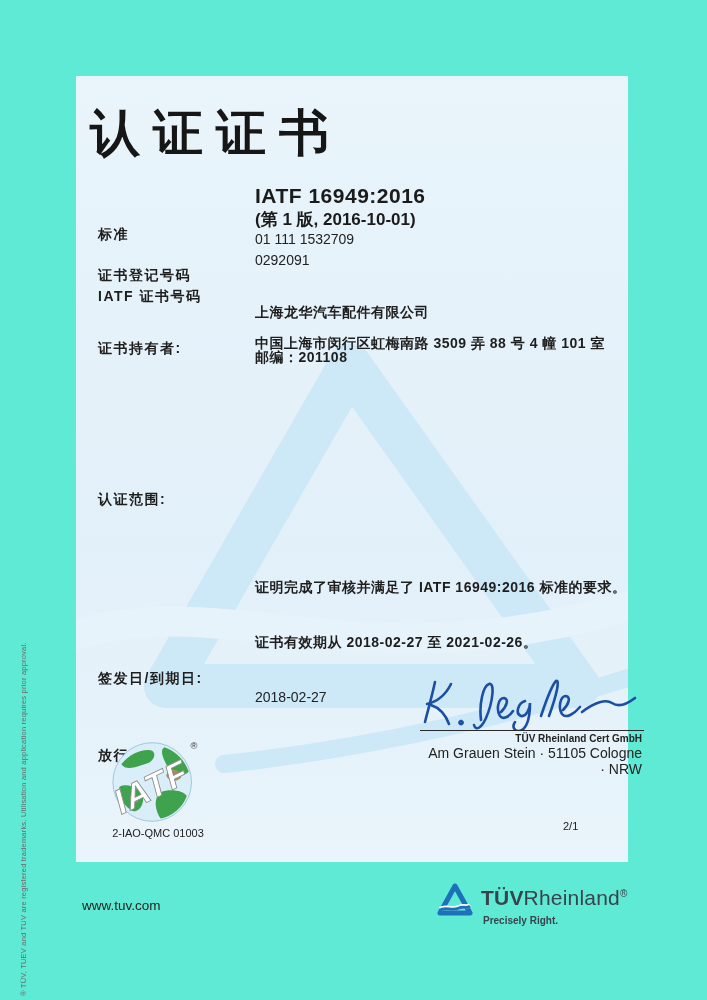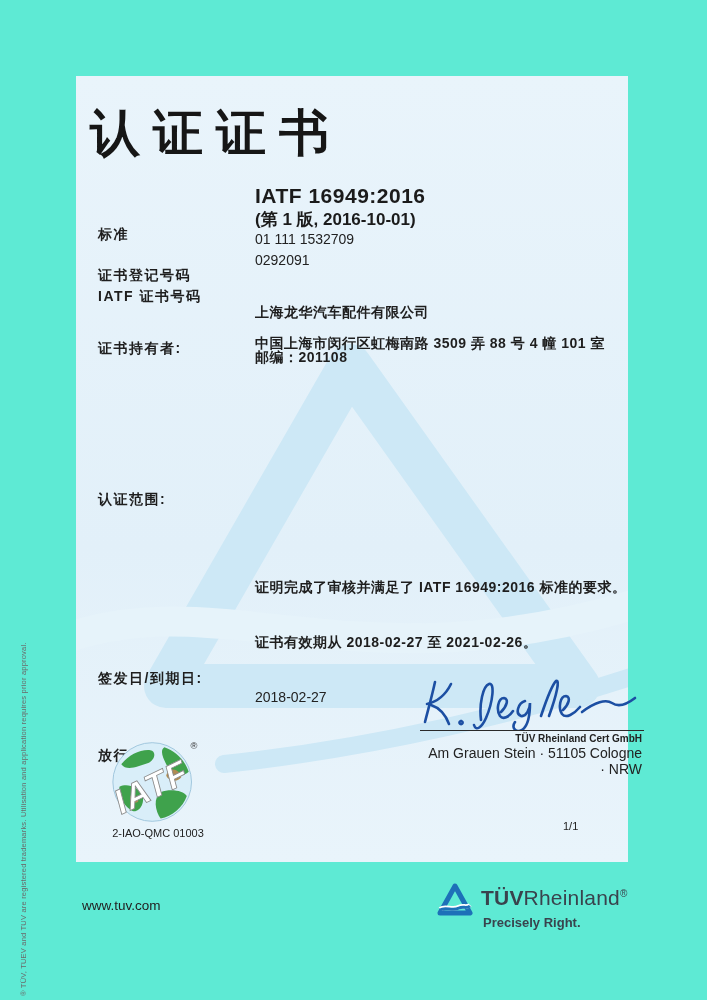--- a/index.html
+++ b/index.html
@@ -34,21 +34,21 @@
   .std-edition { font-size: 17px; font-weight: 700; }
   .sig-line { border-top: 1.5px solid #2a2a2a; width: 224px; }
   .sig-org { font-size: 10px; font-weight: 700; color: #222; text-align: right; width: 222px; }
   .sig-addr { font-size: 14px; color: #222; text-align: right; width: 222px; }
   .code-text { font-size: 11px; color: #222; width: 140px; text-align: center; }
   .pagenum { font-size: 11px; color: #222; }
   .website { font-size: 13.5px; color: #222; }
   .brand-text { font-size: 21px; color: #39434d; letter-spacing: 0.2px; white-space: nowrap; }
   .brand-text b { font-weight: 800; }
   .brand-reg { font-size: 10px; vertical-align: super; }
-  .tagline { font-size: 13px; font-weight: 600; color: #39434d; }
+  .tagline { font-size: 10px; font-weight: 600; color: #39434d; }
   .side-note {
     position: absolute;
     left: 19px; top: 996px;
     transform: rotate(-90deg);
     transform-origin: 0 0;
     font-size: 7.5px; color: #6a6a6a;
     white-space: nowrap; letter-spacing: 0.2px;
   }
 </style>
 </head>
@@ -115,21 +115,21 @@
     <path d="M60,10 C72,14 82,24 86,36 C80,42 68,40 64,32 C60,24 54,14 60,10 Z" fill="#3fa24c"></path>
     <path d="M12,52 C20,48 32,52 36,60 C40,68 34,80 26,78 C18,74 10,62 12,52 Z" fill="#3fa24c"></path>
     <path d="M56,58 C66,54 80,56 84,62 C80,74 68,84 56,86 C50,78 48,64 56,58 Z" fill="#3fa24c"></path>
     <path d="M64,34 C70,32 78,36 78,42 C74,48 64,46 62,40 Z" fill="#b08b52"></path>
     <path d="M24,62 C28,60 33,63 32,68 C28,71 22,68 24,62 Z" fill="#b08b52"></path>
     <text x="2" y="64" transform="rotate(-26 47 47)" font-family="Liberation Sans, DejaVu Sans, sans-serif" font-size="37" font-weight="900" font-style="italic" fill="#ffffff" stroke="#8a8a8a" stroke-width="0.9" letter-spacing="1">IATF</text>
     <text x="88" y="12" font-size="10" fill="#333">®</text>
   </svg>
   <div class="abs code-text" style="left:88px; top:827px;">2-IAO-QMC 01003</div>
 
-  <div class="abs pagenum" style="left:563px; top:820px;">1/1</div>
+  <div class="abs pagenum" style="left:563px; top:820px;">2/1</div>
 
   <div class="abs website" style="left:82px; top:898px;">www.tuv.com</div>
 
   <svg class="abs" style="left:436px; top:882px;" width="38" height="36" viewBox="0 0 38 36">
     <path d="M19,4 L34,31 L4,31 Z" fill="none" stroke="#1d71b8" stroke-width="5" stroke-linejoin="round"></path>
     <path d="M4,27 C10,23 16,29 23,25 C27,23 31,26 34,23" fill="none" stroke="#ffffff" stroke-width="4.5"></path>
     <path d="M4,28 C10,24 16,30 23,26 C27,24 31,27 34,24" fill="none" stroke="#1d71b8" stroke-width="3"></path>
   </svg>
   <div class="abs brand-text" style="left:481px; top:886px;"><b>TÜV</b><span>Rheinland</span><span class="brand-reg">®</span></div>
   <div class="abs tagline" style="left:483px; top:915px;">Precisely Right.</div>

